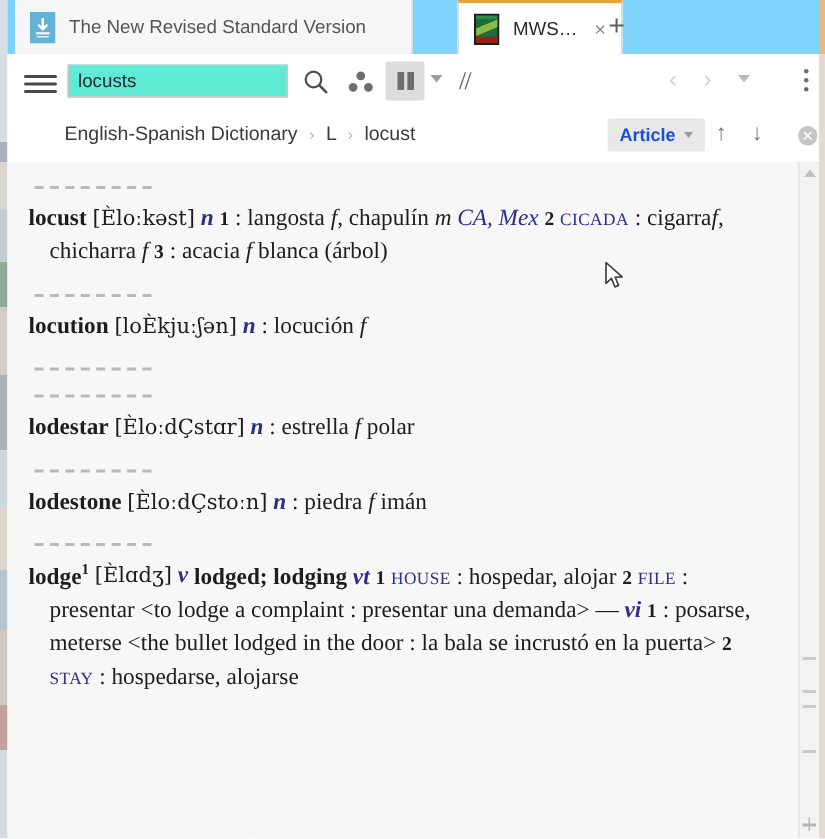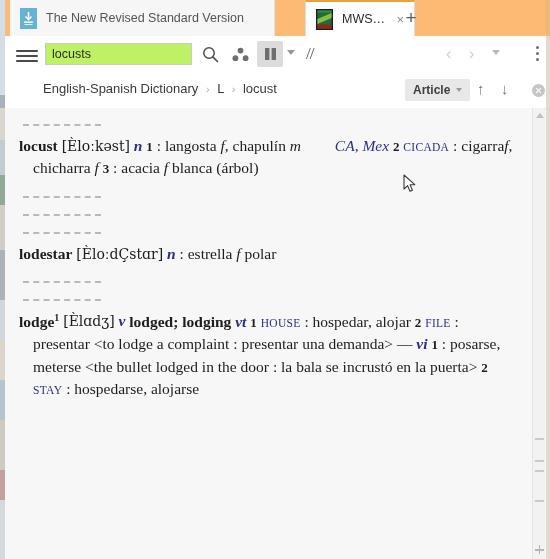--- a/index.html
+++ b/index.html
@@ -35,21 +35,21 @@
         #c7c2b8 420px, #c7c2b8 470px,
         #b9918c 470px, #b9918c 500px,
         #cdd4d9 500px, #cdd4d9 559px);
     opacity: .85;
   }
 
   
   .tabstrip {
     position: absolute; left: 5px; top: 0;
     width: 545px; height: 36px;
-    background: #fdba74;
+    background: #7dd3fc;
     border-bottom: 1px solid #dcdcdc;
   }
   .tab {
     position: absolute; top: 0;
     height: 36px;
     display: flex; align-items: center;
     box-sizing: border-box;
     padding: 0 10px;
     cursor: default;
   }
@@ -103,21 +103,21 @@
     padding: 2px;
   }
   .hamburger span {
     display: block; height: 2px; background: #4a4a4a;
     margin: 3px 0; border-radius: 1px;
   }
   .search-box {
     position: absolute; left: 40px; top: 7px;
     width: 147px; height: 22px;
     border: 1px solid #c9c9c9;
-    background: #bef264;
+    background: #5eead4;
     box-sizing: border-box;
     padding: 0 6px;
     font-family: "Liberation Sans", sans-serif;
     font-size: 12.5px;
     color: #2b2b2b;
     outline: none;
   }
   .tb-btn {
     position: absolute; top: 5px;
     width: 26px; height: 26px;
@@ -171,21 +171,21 @@
   }
   .crumbs .sep { color: #b4b4b4; margin: 0 4px; font-size: 11px; }
   .crumbs .crumb { cursor: pointer; }
   .article-btn {
     position: absolute; left: 400px; top: 7px;
     height: 22px;
     padding: 0 8px;
     background: #e8e8e8;
     border-radius: 2px;
     display: flex; align-items: center;
-    font-size: 12px; color: #404040; font-weight: bold;
+    font-size: 12px; color: #1d4ed8; font-weight: bold;
     cursor: pointer;
   }
   .article-btn .ac {
     margin-left: 6px;
     width: 0; height: 0;
     border-left: 3px solid transparent;
     border-right: 3px solid transparent;
     border-top: 4px solid #9a9a9a;
   }
   .arrow-btn {
@@ -243,21 +243,21 @@
   .pos { font-style: italic; color: #2b2f86; font-weight: bold; }
   .gen { font-style: italic; font-family: "Liberation Serif", serif; }
   .num { font-weight: bold; font-size: 13px; }
   .xref {
     color: #2b2f86;
     font-size: 11.5px;
     letter-spacing: .3px;
     font-variant: small-caps;
     text-transform: uppercase;
   }
-  .reg { color: #2b2f86; font-style: italic; margin-left: 30px; }
+  .reg { color: #2b2f86; font-style: italic; }
   .sup { font-size: 10px; vertical-align: super; font-weight: bold; }
 
   
   .right-rail {
     position: absolute; left: 527px; top: 0;
     width: 13px; height: 451px;
     background: #f2f2f2;
     border-left: 1px solid #e3e3e3;
   }
   .rail-mark {
@@ -395,24 +395,26 @@
     <div class="arrow-btn" style="left:472px">↑</div>
     <div class="arrow-btn" style="left:496px">↓</div>
     <div class="xclose"></div>
   </div>
 
   <div class="content">
     <div class="page" id="entries-root">
         <div class="rule"></div>
         <div class="entry"><span class="hw">locust</span> <span class="pron">[Èloːkəst]</span> <span class="pos">n</span> <span><b class="num">1</b> : langosta <span class="gen">f</span>, chapulín <span class="gen">m</span> <span class="reg">CA, Mex</span> <b class="num">2</b> <span class="xref">cicada</span> : cigarra<span class="gen">f</span>, chicharra <span class="gen">f</span> <b class="num">3</b> : acacia <span class="gen">f</span> blanca (árbol)</span></div>
         <div class="rule"></div>
+        <div class="entry"><span class="hw">locution</span> <span class="pron">[loÈkjuːʃən]</span> <span class="pos">n</span> <span>: locución <span class="gen">f</span></span></div>
         <div class="rule"></div>
         <div class="rule"></div>
         <div class="entry"><span class="hw">lodestar</span> <span class="pron">[ÈloːdÇstɑr]</span> <span class="pos">n</span> <span>: estrella <span class="gen">f</span> polar</span></div>
         <div class="rule"></div>
+        <div class="entry"><span class="hw">lodestone</span> <span class="pron">[ÈloːdÇstoːn]</span> <span class="pos">n</span> <span>: piedra <span class="gen">f</span> imán</span></div>
         <div class="rule"></div>
         <div class="entry"><span class="hw">lodge<span class="sup">1</span></span> <span class="pron">[Èlɑdʒ]</span> <span class="pos">v</span> <span><b>lodged; lodging</b> <span class="pos">vt</span> <b class="num">1</b> <span class="xref">house</span> : hospedar, alojar <b class="num">2</b> <span class="xref">file</span> : presentar &lt;to lodge a complaint : presentar una demanda&gt; — <span class="pos">vi</span> <b class="num">1</b> : posarse, meterse &lt;the bullet lodged in the door : la bala se incrustó en la puerta&gt; <b class="num">2</b> <span class="xref">stay</span> : hospedarse, alojarse</span></div>
       </div>
 
     <div class="right-rail">
       <div class="rail-top"></div>
       <div class="rail-mark" style="top:330px"></div>
       <div class="rail-mark" style="top:352px"></div>
       <div class="rail-mark" style="top:362px"></div>
       <div class="rail-mark" style="top:392px"></div>

